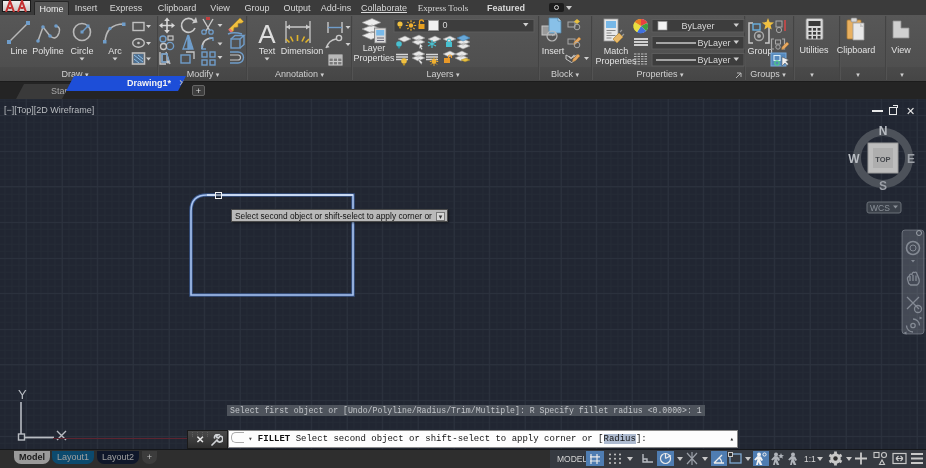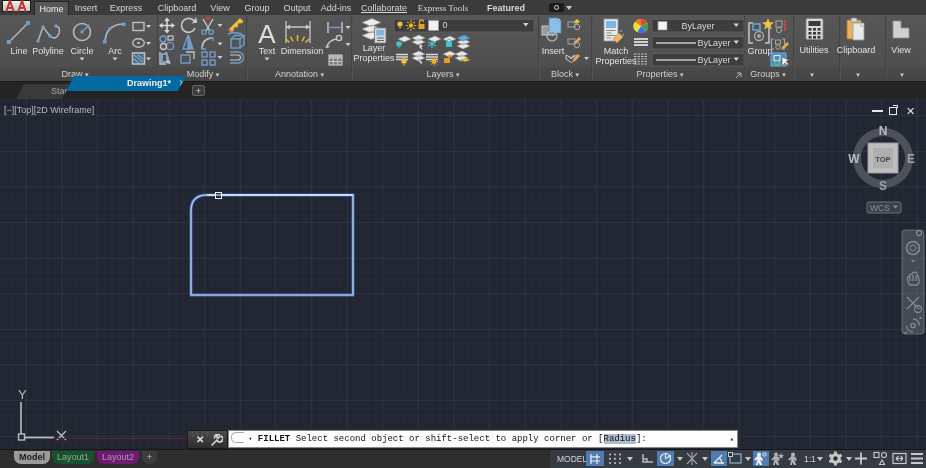--- a/index.html
+++ b/index.html
@@ -372,39 +372,42 @@
     </g>
 
     <g>
       <path d="M893 6 l8 0 l0 7 l8 0 l0 10 l-16 0 z" fill="#d0d0d0" stroke="#909090" stroke-width=".8"></path>
       <text x="901" y="37.5" fill="#e2e2e2" font-size="9">View</text>
     </g>
   </svg>
 
   <div id="filetabs" class="abs"></div>
   <div class="abs ftab" style="top:84px;left:16px;width:54px;background:#3a3a3a;color:#a8a8a8;clip-path:polygon(8px 0,100% 0,calc(100% - 8px) 100%,0 100%);">Start</div>
-  <div class="abs ftab" style="top:76px;left:66px;width:120px;background:#0369a1;color:#f2f2f2;clip-path:polygon(8px 0,100% 0,calc(100% - 8px) 100%,0 100%);font-weight:bold;">Drawing1*&nbsp;&nbsp;&nbsp;<span style="font-weight:normal;color:#bbb;">✕</span></div>
+  <div class="abs ftab" style="top:76px;left:66px;width:120px;background:#1d4ed8;color:#f2f2f2;clip-path:polygon(8px 0,100% 0,calc(100% - 8px) 100%,0 100%);font-weight:bold;">Drawing1*&nbsp;&nbsp;&nbsp;<span style="font-weight:normal;color:#bbb;">✕</span></div>
   <div class="abs" style="left:192px;top:85px;width:13px;height:11px;background:#3d3d3d;border:1px solid #666;border-radius:2px;color:#ddd;font-size:9px;line-height:10px;text-align:center;">+</div>
 
   <div id="viewport" class="abs">
     <div id="vplabel" class="abs">[−][Top][2D Wireframe]</div>
 
     <div class="abs" style="left:872px;top:11px;width:11px;height:2px;background:#e8e8e8;"></div>
     <div class="abs" style="left:889px;top:8px;width:8px;height:8px;border:1.5px solid #e8e8e8;"></div>
       <div class="abs" style="left:893px;top:6px;width:5px;height:3px;border-top:1.5px solid #e8e8e8;border-right:1.5px solid #e8e8e8;"></div>
     <div class="abs" style="left:906px;top:7px;color:#e8e8e8;font-size:11px;line-height:10px;">✕</div>
 
     <svg class="abs" style="left:180px;top:85px;" width="190" height="125" viewBox="0 0 190 125">
       <path d="M 11 111 L 11 27 Q 11 11 27 11 L 173 11 L 173 111 Z" fill="none" stroke="#3c5f9e" stroke-width="3.5" opacity=".8"></path>
       <path d="M 11 111 L 11 27 Q 11 11 27 11 L 173 11 L 173 111 Z" fill="none" stroke="#a9c4ef" stroke-width="1.6"></path>
       <path d="M 27 11 L 173 11" stroke="#dde8fa" stroke-width="1.6"></path>
     </svg>
 
     <div class="abs" style="left:215px;top:93px;width:7px;height:7px;border:1.5px solid #f0f0f0;background:rgba(0,0,0,.3);"></div>
 
+    <div class="abs" style="left:231px;top:110px;width:217px;height:13px;background:#b9b9b9;border:1px solid #4a4a4a;box-shadow:1px 1px 2px rgba(0,0,0,.5);font-size:8.4px;color:#111;line-height:12px;padding-left:3px;white-space:nowrap;overflow:hidden;">Select second object or shift-select to apply corner or
+      <span style="position:absolute;right:2px;top:1.5px;width:9px;height:9px;background:#d5d5d5;border:1px solid #777;font-size:7px;line-height:8px;text-align:center;color:#333;">▾</span>
+    </div>
 
     <svg id="viewcube" class="abs" style="left:845px;top:15px;" width="81px" height="105px" viewBox="0 0 81 105" font-family="Liberation Sans">
       <circle cx="38" cy="44" r="26" fill="none" stroke="#4d525a" stroke-width="8"></circle>
       <rect x="23" y="29" width="30" height="30" fill="#bdbdbd" stroke="#9a9a9a" stroke-width="1"></rect>
       <rect x="28" y="34" width="20" height="20" fill="#aeaeae"></rect>
       <text x="38" y="47.5" fill="#44474c" font-size="7.5" font-weight="bold" text-anchor="middle">TOP</text>
       <text x="38" y="21" fill="#b9bdc3" font-size="12" font-weight="bold" text-anchor="middle">N</text>
       <text x="38" y="75.5" fill="#9da1a8" font-size="12" font-weight="bold" text-anchor="middle">S</text>
       <text x="9" y="48.5" fill="#b9bdc3" font-size="12" font-weight="bold" text-anchor="middle">W</text>
       <text x="66" y="48.5" fill="#9da1a8" font-size="12" font-weight="bold" text-anchor="middle">E</text>
@@ -434,36 +437,37 @@
 
     <svg class="abs" style="left:14px;top:286px;" width="60" height="60" viewBox="0 0 60 60">
       <text x="4" y="14" fill="#b8bcc2" font-size="13" font-family="Liberation Sans">Y</text>
       <line x1="7" y1="17" x2="7" y2="49" stroke="#b8bcc2" stroke-width="1.6"></line>
       <rect x="4.5" y="49" width="6" height="6" fill="none" stroke="#b8bcc2" stroke-width="1.4"></rect>
       <line x1="10.5" y1="52.5" x2="40" y2="52.5" stroke="#b8bcc2" stroke-width="1.8"></line>
       <path d="M 43 46 L 52 55 M 52 46 L 43 55" stroke="#b8bcc2" stroke-width="1.4"></path>
     </svg>
     <div class="abs" style="left:53px;top:338.5px;width:134px;height:1px;background:#5e2430;"></div>
 
+    <div class="cmdhist abs" style="top:306px;">Select first object or [Undo/Polyline/Radius/Trim/Multiple]: R Specify fillet radius &lt;0.0000&gt;: 1</div>
 
     <div id="cmdbar-left" class="abs">
       <div class="abs" style="left:2px;top:2px;width:4px;height:14px;color:#999;font-size:5px;line-height:3.4px;">⋮⋮⋮⋮</div>
       <div class="abs" style="left:8px;top:3px;color:#e8e8e8;font-size:10px;font-weight:bold;">✕</div>
       <svg class="abs" style="left:21px;top:3px;" width="14" height="14" viewBox="0 0 14 14">
         <path d="M3 11 L8 6 M8 6 a3 3 0 1 0 3 -4 l-1.5 2 l-1.5 -.5 l-.5 -1.5 l2 -1.5 a3.2 3.2 0 0 0 -4 3.5" fill="none" stroke="#d0d3d6" stroke-width="1.7" stroke-linecap="round"></path>
       </svg>
     </div>
     <div id="cmdbar" class="abs"><span style="display:inline-block;width:13px;height:11px;border:1px solid #aaa;border-radius:5px 0 0 5px;border-right:none;vertical-align:-2px;margin-left:2px;"></span><span style="font-size:7px;color:#444;"> ▾</span> <b>FILLET</b> Select second object or shift-select to apply corner or [<span style="background:#aebbd0;">Radius</span>]:<span style="position:absolute;right:3px;top:0;color:#222;font-size:7px;">▴</span></div>
   </div>
 
   <div id="statusbar" class="abs"></div>
   <div class="abs" style="left:550px;top:450px;width:376px;height:18px;background:#363a41;"></div>
   <div class="abs ltab" style="top:451px;left:14px;width:36px;background:#9a9a9a;color:#1a1a1a;font-weight:bold;">Model</div>
-  <div class="abs ltab" style="top:451px;left:52px;width:42px;background:#14532d;color:#a0a0a0;">Layout1</div>
-  <div class="abs ltab" style="top:451px;left:97px;width:42px;background:#701a75;color:#a0a0a0;">Layout2</div>
+  <div class="abs ltab" style="top:451px;left:52px;width:42px;background:#0c4a6e;color:#a0a0a0;">Layout1</div>
+  <div class="abs ltab" style="top:451px;left:97px;width:42px;background:#0f172a;color:#a0a0a0;">Layout2</div>
   <div class="abs ltab" style="top:451px;left:142px;width:15px;background:#3c3c3c;color:#c0c0c0;">+</div>
   <svg id="statusicons" class="abs" style="left:553px;top:450px;" width="373" height="18" viewBox="0 0 373 18" font-family="Liberation Sans">
     <text x="4" y="11.5" fill="#d4d4d4" font-size="8.5">MODEL</text>
     <rect x="33" y="1" width="18" height="15" fill="#4f7db2"></rect>
     <g stroke="#eaeaea" stroke-width="1.2">
         <path d="M38 4 l0 10 M44 4 l0 10 M37 6.8 l10 0 M37 11 l10 0"></path>
       </g>
     <g fill="#c8c8c8">
       <circle cx="57" cy="4.5" r="1"></circle>
         <circle cx="62" cy="4.5" r="1"></circle>

